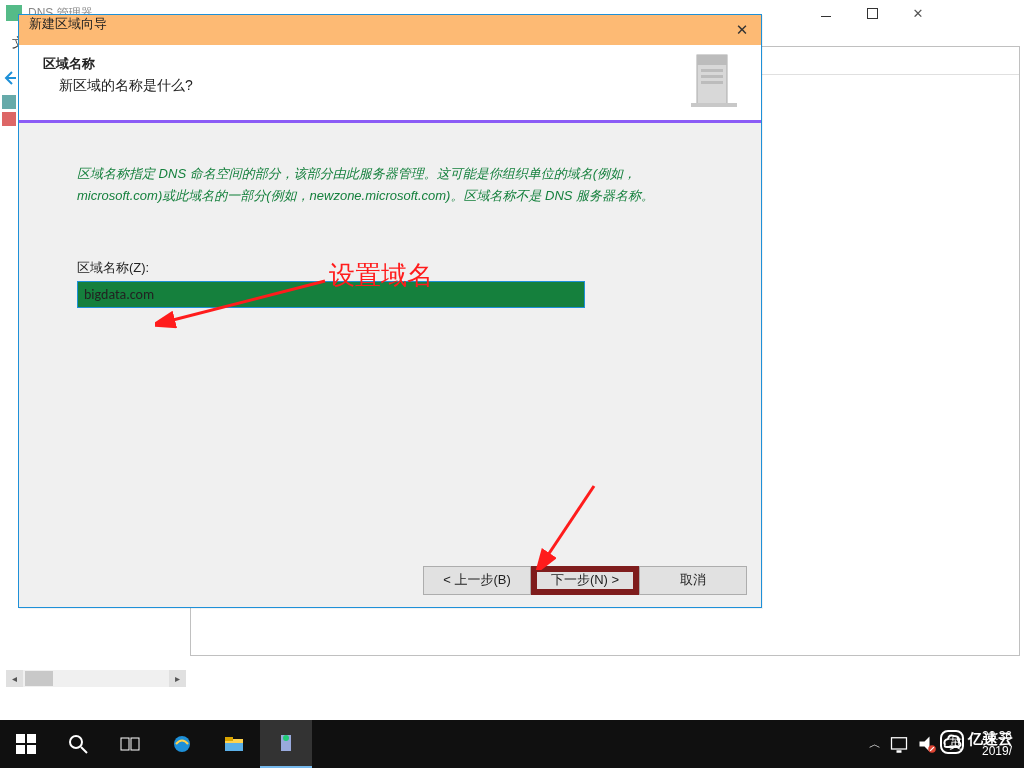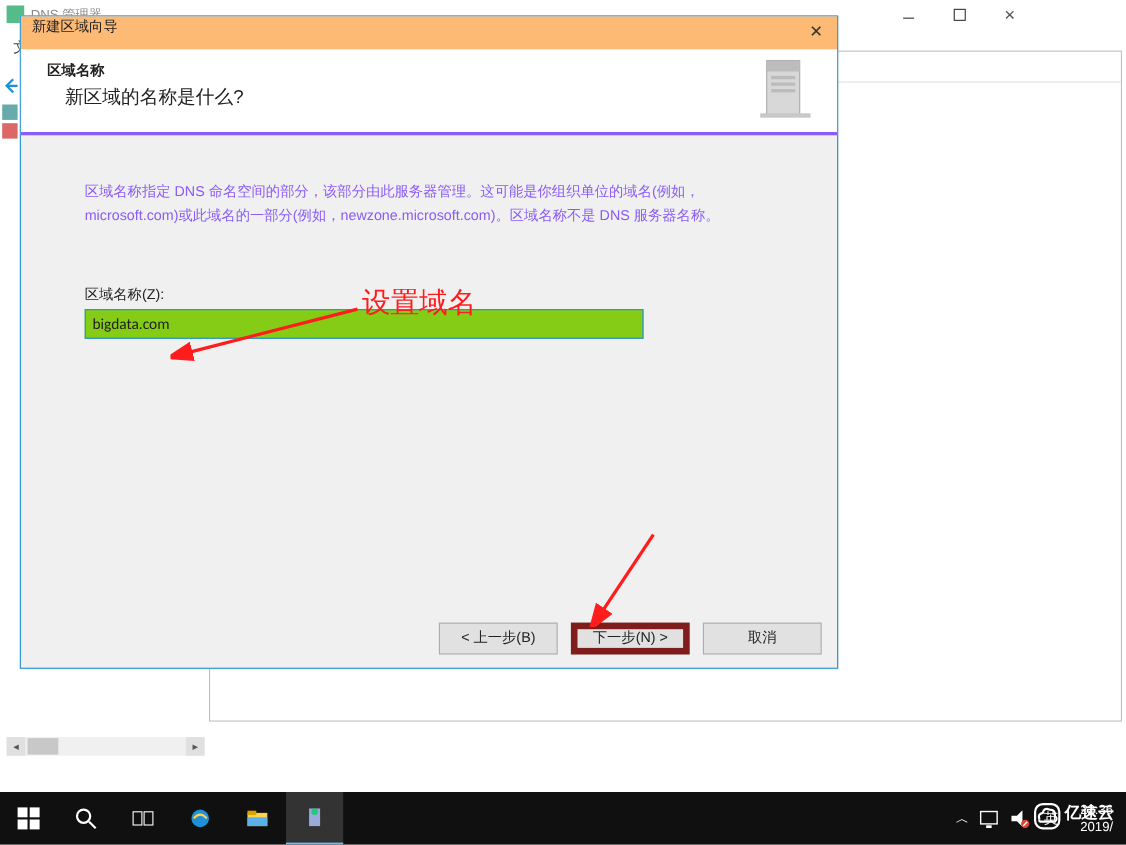--- a/index.html
+++ b/index.html
@@ -34,34 +34,34 @@
 
 .dialog {
   position: absolute; left: 18px; top: 14px; width: 744px; height: 594px;
   background: #f0f0f0; border: 1px solid #1e90d8; box-shadow: 1px 1px 0 rgba(0,0,0,.05);
 }
 .dlg-title { height: 30px; background: #fdba74; display:flex; align-items:flex-start; padding-left:10px; font-size:13px; color:#222; position:relative; }
 .dlg-close { position:absolute; right:10px; top:6px; width:18px; height:18px; text-align:center; line-height:18px; color:#333; font-size:15px; }
 
 .dlg-header { height: 78px; background: #fff; border-bottom: 3px solid #8b5cf6; position: relative; padding: 10px 18px 0 24px; }
 .dlg-header .h1 { font-size: 13px; font-weight: bold; color: #222; }
-.dlg-header .h2 { font-size: 17px; color: #222; margin-left: 16px; margin-top: 4px; }
+.dlg-header .h2 { font-size: 14px; color: #222; margin-left: 16px; margin-top: 4px; }
 .server-icon { position:absolute; right: 24px; top: 8px; width: 46px; height: 56px; }
 .server-icon svg { width:46px; height:56px; }
 
 .dlg-body { position: relative; padding: 40px 58px 0 58px; height: 432px; }
-.body-text { font-size: 13px; line-height: 22px; color: #8b5cf6; max-width: 610px; }
+.body-text { font-size: 13px; line-height: 22px; color: #15803d; max-width: 610px; font-style: italic; }
 .field-label { font-size: 13px; color: #222; margin-top: 52px; }
 .text-input {
   width: 508px; height: 27px; border: 1px solid #1e90d8;
-  font-size: 14px; padding: 2px 6px; margin-top: 4px; background: #84cc16;
+  font-size: 14px; padding: 2px 6px; margin-top: 4px; background: #15803d;
   font-family: Calibri, Arial, sans-serif; color: #222;
 }
 
-.dlg-buttons { position:absolute; left:0; bottom:0; width:100%; height:54px; display:flex; justify-content:flex-end; align-items:center; padding-right:14px; gap:12px; }
+.dlg-buttons { position:absolute; left:0; bottom:0; width:100%; height:54px; display:flex; justify-content:flex-end; align-items:center; padding-right:14px; }
 .btn { min-width: 108px; height: 29px; background: #e1e1e1; border: 1px solid #adadad; font-size: 13px; color:#222; display:flex; align-items:center; justify-content:center; cursor:default; }
 .btn.primary { border: 6px solid #7f1d1d; }
 
 
 .anno-text { position:absolute; left: 329px; top: 258px; font-size: 26px; color: #ff1c1c; font-family: "SimSun","Songti SC",serif; font-weight: normal; text-align: right; }
 .arrow-svg { position:absolute; pointer-events:none; }
 
 
 .taskbar {
   position:absolute; left:0; bottom:0; width:1024px; height:48px;

